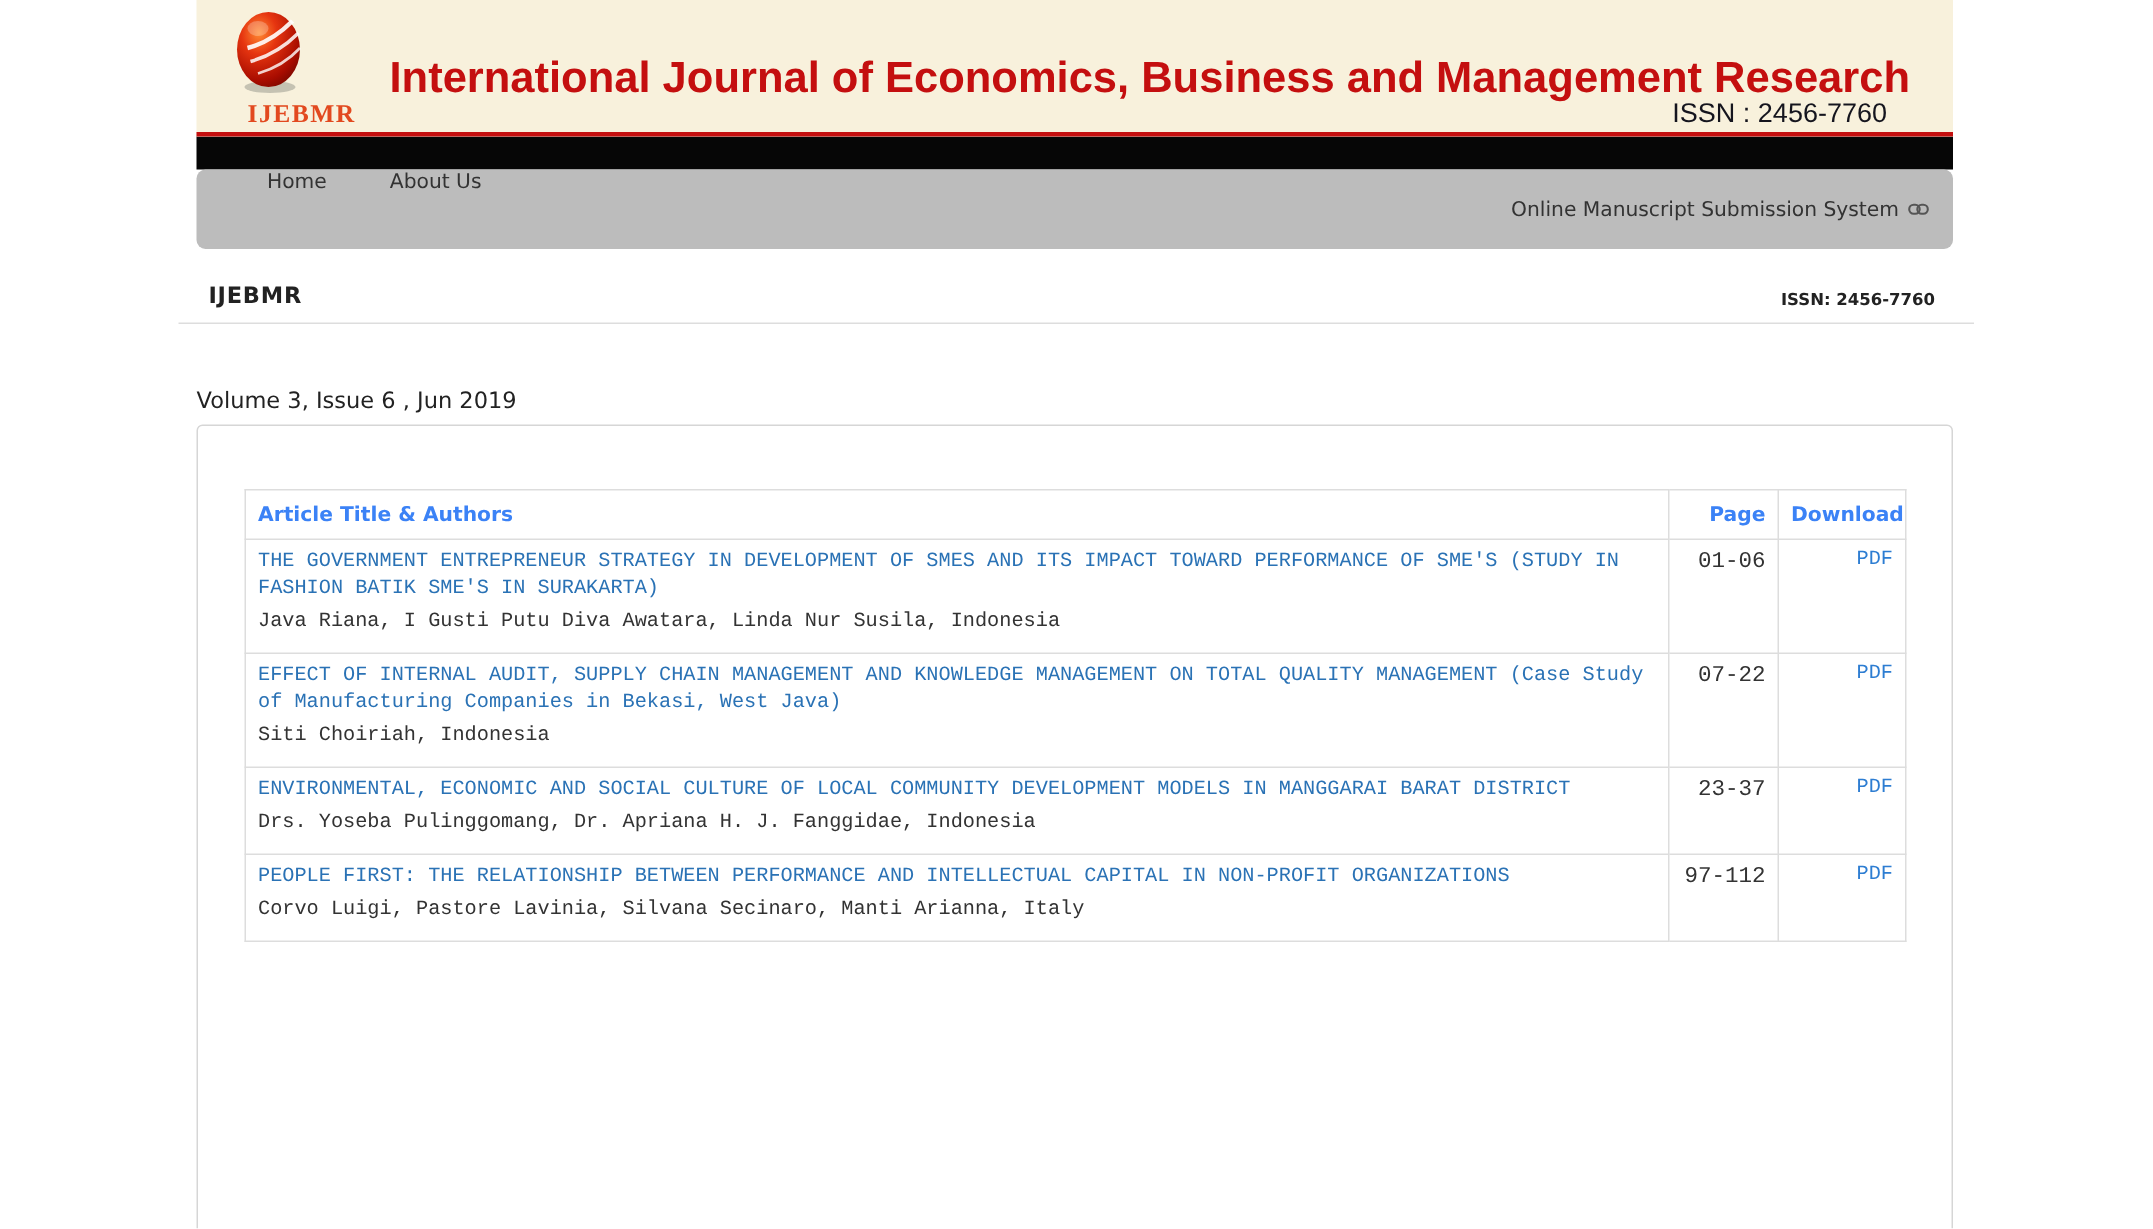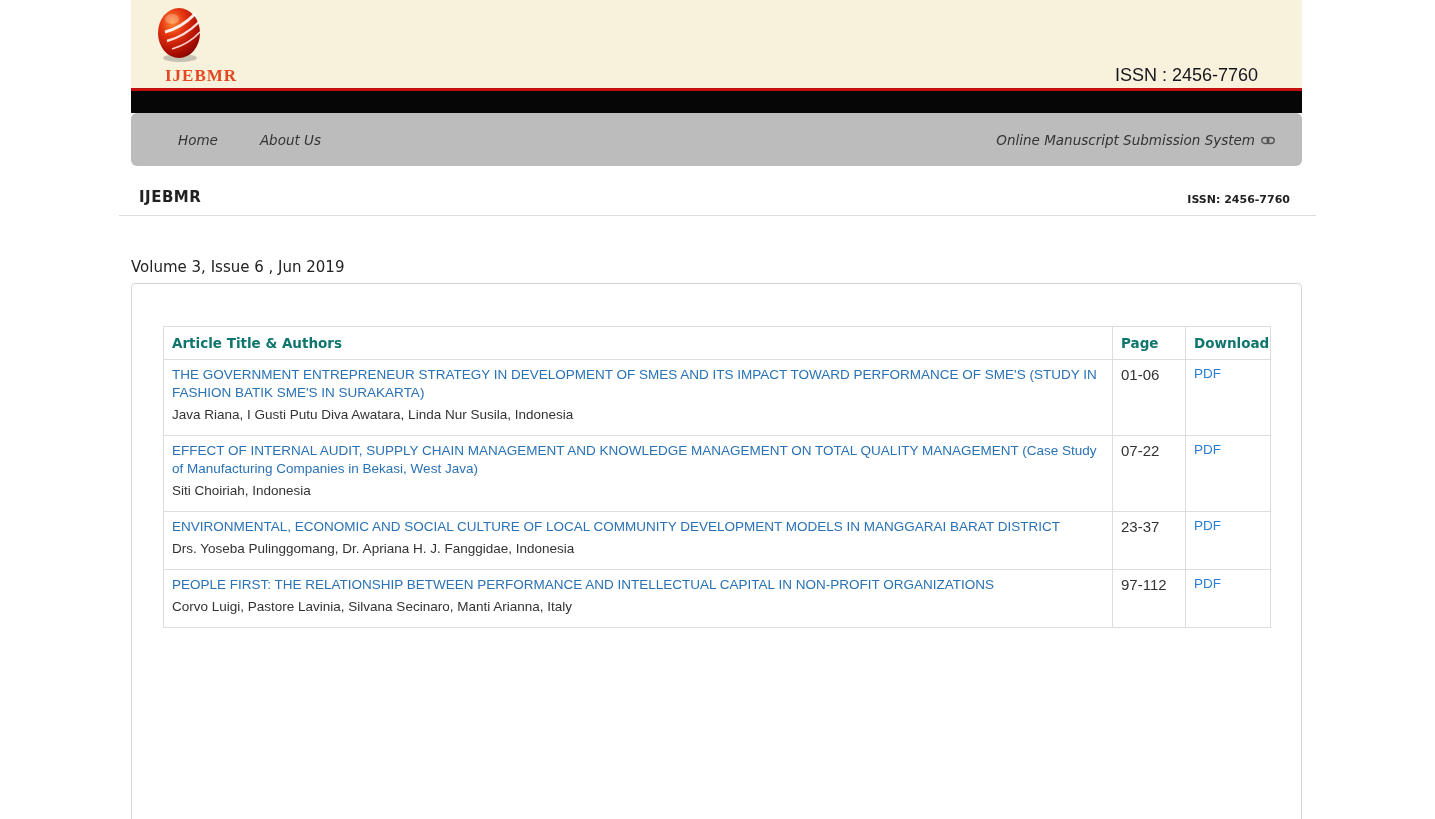--- a/index.html
+++ b/index.html
@@ -14,45 +14,45 @@
   .logo-text{font-family:"Liberation Serif","DejaVu Serif",serif;font-weight:bold;
              color:#e2491f;font-size:17px;letter-spacing:1px;margin-left:14px;margin-top:-2px;}
   .banner-title{position:absolute;left:120px;right:20px;top:36px;text-align:center;
                 font-family:"Liberation Sans",sans-serif;font-weight:bold;font-size:29px;
                 color:var(--brand_red,#c40f0f);white-space:nowrap;}
   .banner-issn{position:absolute;right:44px;bottom:2px;font-family:"Liberation Sans",sans-serif;
                font-weight:normal;font-size:18px;color:#15151e;margin-left:16px;}
   .black-bar{height:22px;background:#060606;}
 
   
-  .nav{height:53px;background:#bcbcbc;border-radius:6px;display:flex;align-items:center;
-       font-size:13.5px;color:#333;font-style:italic;}
+  .nav{height:53px;background:#bcbcbc;border-radius:6px;display:flex;
+       font-size:13.5px;color:#333;}
   .nav-left{display:flex;gap:42px;padding-left:47px;}
   .nav-item{cursor:pointer;color:#333;text-decoration:none;}
-  .nav-right{margin-left:auto;padding-right:27px;display:flex;align-items:center;gap:6px;}
+  .nav-right{margin-left:auto;padding-right:16px;display:flex;align-items:center;gap:6px;}
   .nav-right a{color:#333;text-decoration:none;}
 
   
   .subheader{width:1197px;margin-left:119px;box-sizing:border-box;
              padding:22px 26px 9px 20px;border-bottom:1px solid #dddddd;
              display:flex;justify-content:space-between;align-items:flex-end;}
   .sub-left{font-weight:bold;font-size:15px;color:#222;letter-spacing:0.5px;}
   .sub-right{font-weight:bold;font-size:11px;color:#222;}
 
   .issue-heading{margin:42px 0 7px 131px;font-size:15px;color:#222;}
 
   
   .panel{margin-left:131px;width:1171px;box-sizing:border-box;background:#fff;
          border:1px solid #d6d6d6;border-radius:4px;padding:42px 31px 60px 31px;min-height:600px;}
   table.articles{border-collapse:collapse;table-layout:fixed;width:1107px;font-size:13.5px;}
   table.articles th,table.articles td{border:1px solid #dddddd;vertical-align:top;}
-  table.articles th{font-weight:bold;color:#0f766e;font-size:13.5px;text-align:left;
+  table.articles th{font-weight:bold;color:#3b82f6;font-size:13.5px;text-align:left;
                     padding:8px 8px;font-family:"DejaVu Sans",sans-serif;}
-  table.articles th.center,table.articles td.center{text-align:left;}
-  table.articles td{padding:6px 8px 11px 8px;font-family:Liberation Sans, sans-serif;margin-top:32px;}
+  table.articles th.center,table.articles td.center{text-align:right;}
+  table.articles td{padding:6px 8px 11px 8px;font-family:Liberation Mono, monospace;margin-top:32px;}
   .article-title{color:var(--title_link_blue,#2a72b5);text-decoration:none;display:block;
                  font-size:13.5px;line-height:1.35;cursor:pointer;}
   .article-authors{color:#333;margin-top:4px;font-size:13.5px;line-height:1.3;}
   .page-num{color:#333;font-size:15px;}
   .pdf-link{color:var(--pdf_link_blue,#2d7dd2);text-decoration:none;font-size:13.5px;cursor:pointer;}
 </style>
 </head>
 <body>
 
 <div class="page">
@@ -74,20 +74,21 @@
             <ellipse cx="29" cy="52" rx="17" ry="4" fill="#9a9a90" opacity="0.55"></ellipse>
             <ellipse cx="28" cy="27" rx="21" ry="25" fill="url(#ballGrad)"></ellipse>
             <path d="M14 26 Q30 22 44 8" stroke="#ffffff" stroke-width="3" fill="none" opacity="0.9"></path>
             <path d="M16 35 Q34 30 48 16" stroke="#ffffff" stroke-width="2.4" fill="none" opacity="0.85"></path>
             <path d="M21 43 Q38 38 49 26" stroke="#ffffff" stroke-width="1.8" fill="none" opacity="0.8"></path>
             <ellipse cx="21" cy="13" rx="7" ry="5" fill="#ffffff" opacity="0.25"></ellipse>
           </svg>
         </span>
         <div class="logo-text">IJEBMR</div>
       </div>
+      <div class="banner-title">International Journal of Economics, Business and Management Research</div>
       <div class="banner-issn">ISSN : 2456-7760</div>
     </div>
     <div class="black-bar"></div>
 
     <div class="nav">
       <div class="nav-left">
         <a class="nav-item">Home</a>
         <a class="nav-item">About Us</a>
       </div>
       <div class="nav-right">

